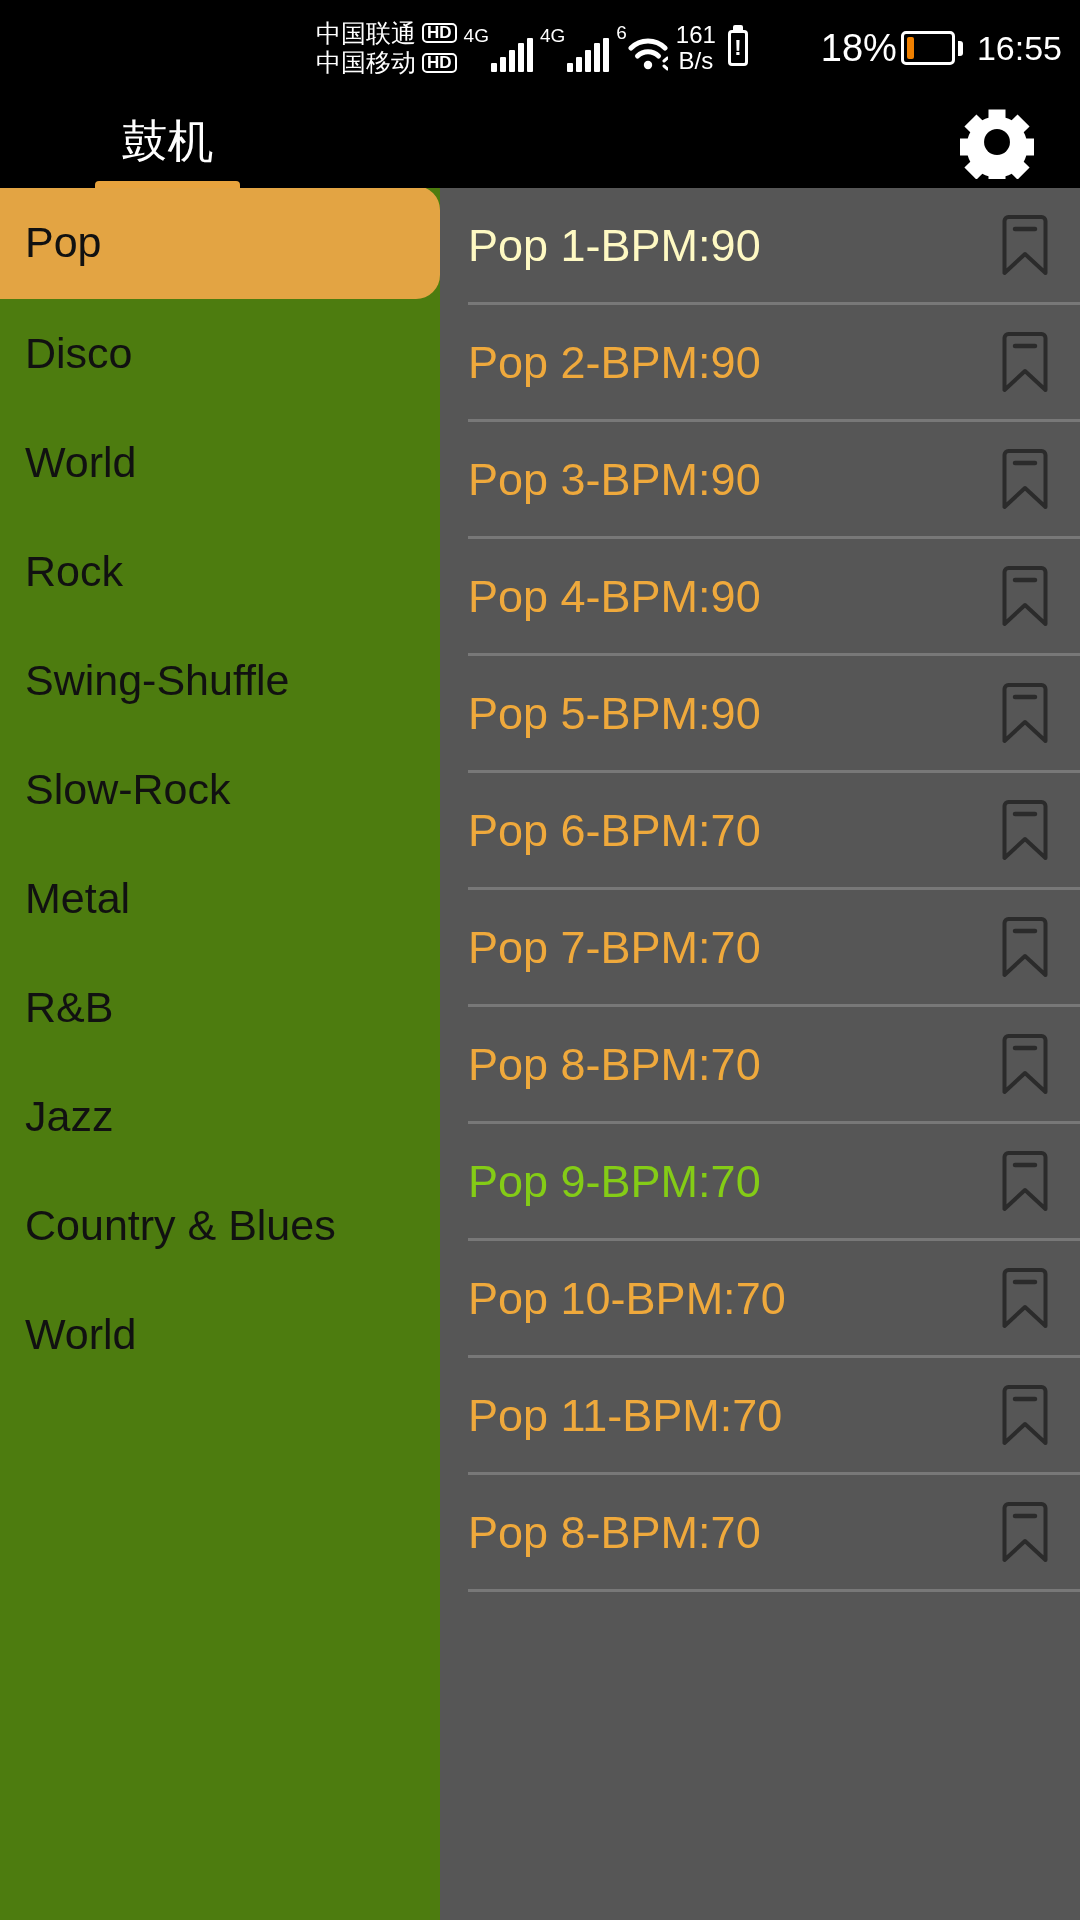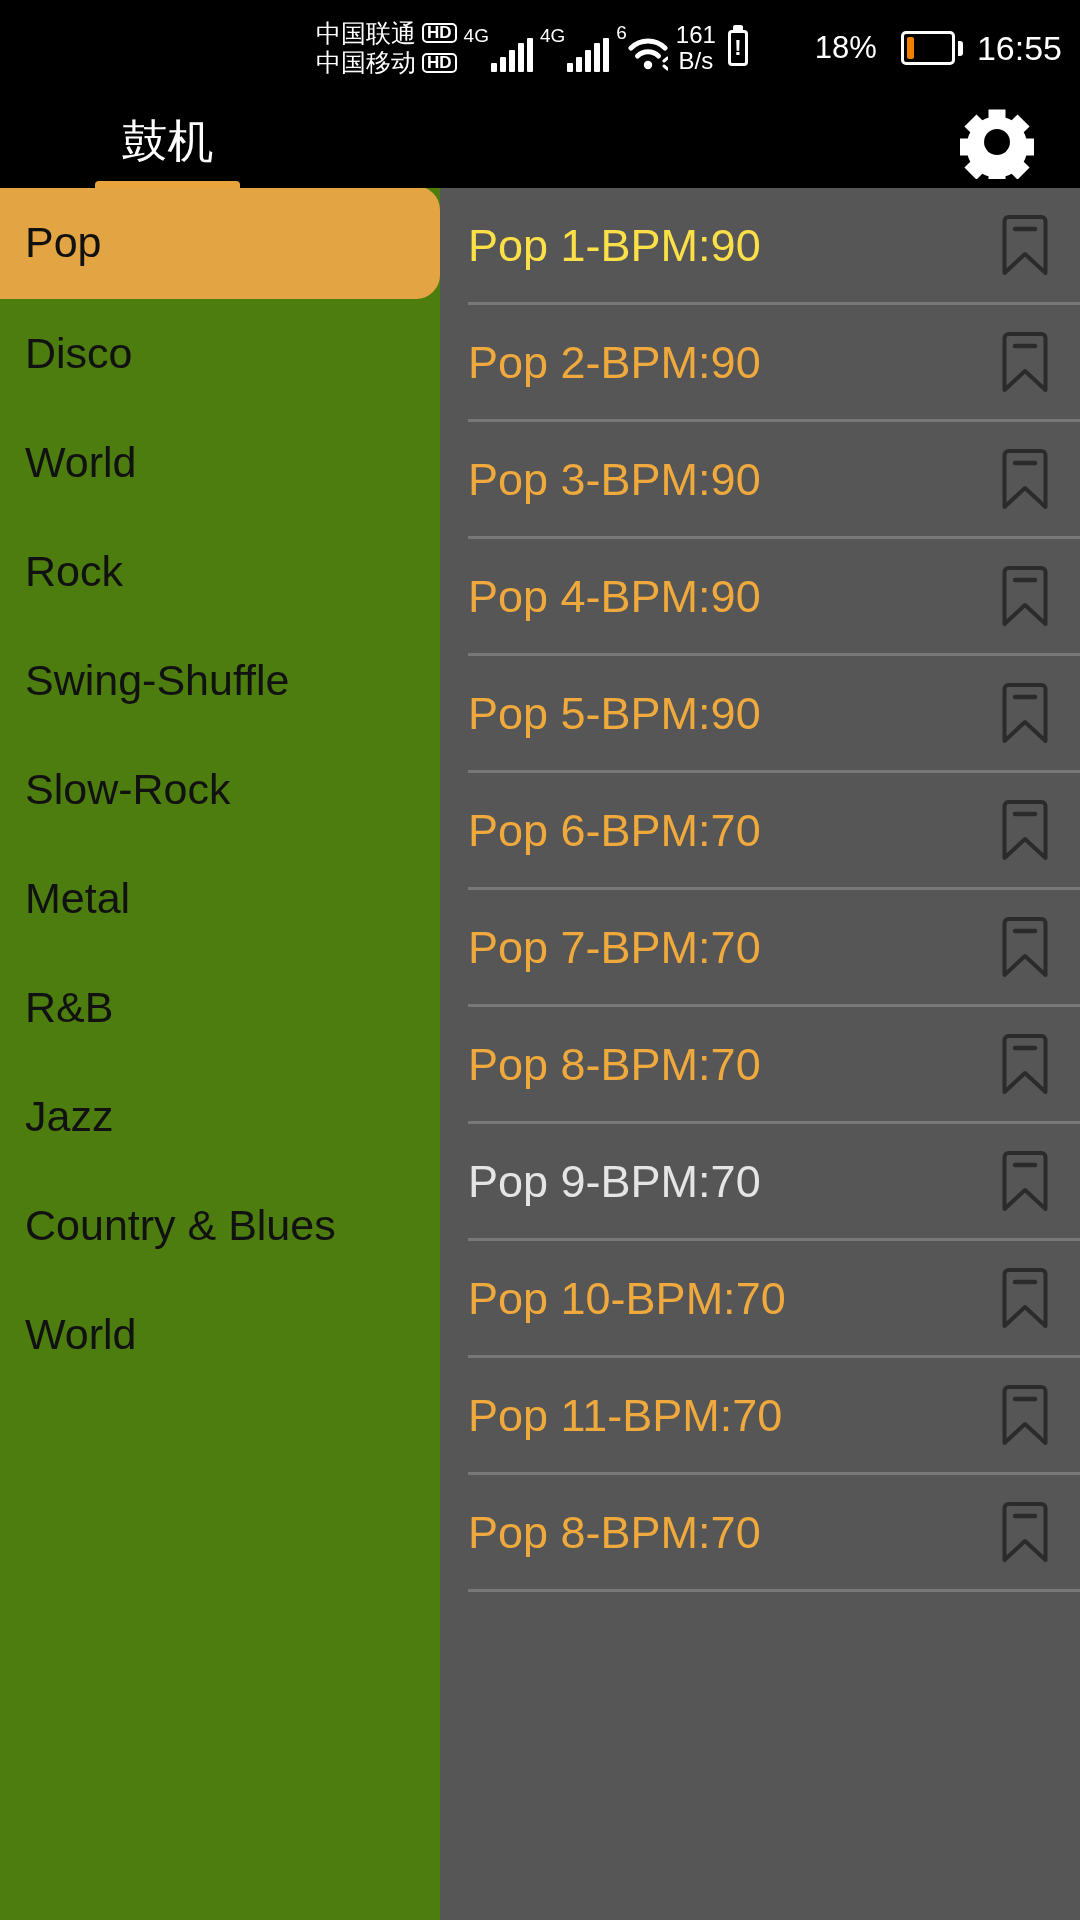--- a/index.html
+++ b/index.html
@@ -151,21 +151,21 @@
     line-height: 1;
   }
 
   .sb-right {
     margin-left: auto;
     display: flex;
     align-items: center;
     padding-right: 34px;
     gap: 0px;
   }
-  .batt-pct { font-size: 31px; margin-right: 24px; }
+  .batt-pct { font-size: 38px; margin-right: 4px; }
   .batt-body {
     position: relative;
     width: 54px;
     height: 34px;
     border: 3px solid #fff;
     border-radius: 5px;
     box-sizing: border-box;
     display: flex;
     align-items: center;
     padding: 3px;
@@ -414,21 +414,21 @@
           <span class="genre-label">Country &amp; Blues</span>
         </div>
         <div class="genre-item">
           <span class="genre-label">World</span>
         </div>
       </div>
 
     <div id="pattern-panel" style="background: rgb(86, 86, 86);">
 
     <div class="pattern-row">
-          <span class="pattern-label" style="color: #fde047;">Pop 1-BPM:90</span>
+          <span class="pattern-label" style="color: #fef9c3;">Pop 1-BPM:90</span>
           <div class="bookmark-btn">
             <svg width="50" height="62" viewBox="0 0 50 62">
               <path d="M4.5 7 a4 4 0 0 1 4 -4 h33 a4 4 0 0 1 4 4 v52 l-20.5 -19 l-20.5 19 z" fill="none" stroke="#2b2b2b" stroke-width="4" stroke-linejoin="round"></path>
               <line x1="15" y1="15" x2="35" y2="15" stroke="#2b2b2b" stroke-width="4.5" stroke-linecap="round"></line>
             </svg>
           </div>
         </div>
         <div class="divider" style="background: rgb(120, 120, 120);"></div>
         <div class="pattern-row">
           <span class="pattern-label" style="color: rgb(239, 169, 60);">Pop 2-BPM:90</span>
@@ -494,21 +494,21 @@
           <span class="pattern-label" style="color: rgb(239, 169, 60);">Pop 8-BPM:70</span>
           <div class="bookmark-btn">
             <svg width="50" height="62" viewBox="0 0 50 62">
               <path d="M4.5 7 a4 4 0 0 1 4 -4 h33 a4 4 0 0 1 4 4 v52 l-20.5 -19 l-20.5 19 z" fill="none" stroke="#2b2b2b" stroke-width="4" stroke-linejoin="round"></path>
               <line x1="15" y1="15" x2="35" y2="15" stroke="#2b2b2b" stroke-width="4.5" stroke-linecap="round"></line>
             </svg>
           </div>
         </div>
         <div class="divider" style="background: rgb(120, 120, 120);"></div>
         <div class="pattern-row">
-          <span class="pattern-label" style="color: #e5e5e5;">Pop 9-BPM:70</span>
+          <span class="pattern-label" style="color: #84cc16;">Pop 9-BPM:70</span>
           <div class="bookmark-btn">
             <svg width="50" height="62" viewBox="0 0 50 62">
               <path d="M4.5 7 a4 4 0 0 1 4 -4 h33 a4 4 0 0 1 4 4 v52 l-20.5 -19 l-20.5 19 z" fill="none" stroke="#2b2b2b" stroke-width="4" stroke-linejoin="round"></path>
               <line x1="15" y1="15" x2="35" y2="15" stroke="#2b2b2b" stroke-width="4.5" stroke-linecap="round"></line>
             </svg>
           </div>
         </div>
         <div class="divider" style="background: rgb(120, 120, 120);"></div>
         <div class="pattern-row">
           <span class="pattern-label" style="color: rgb(239, 169, 60);">Pop 10-BPM:70</span>

